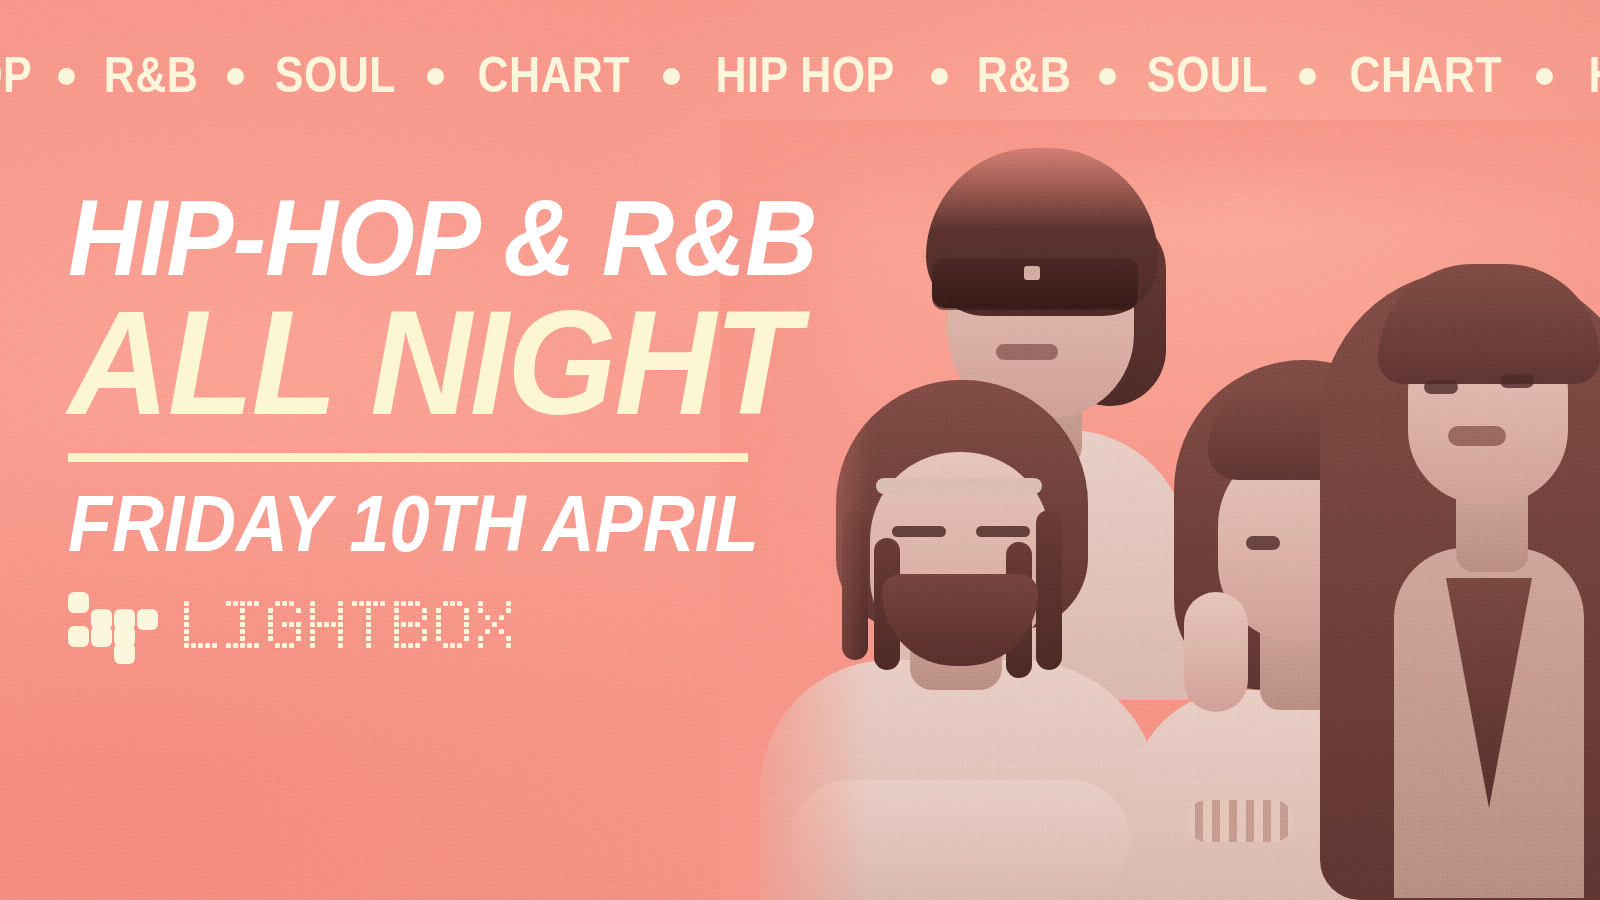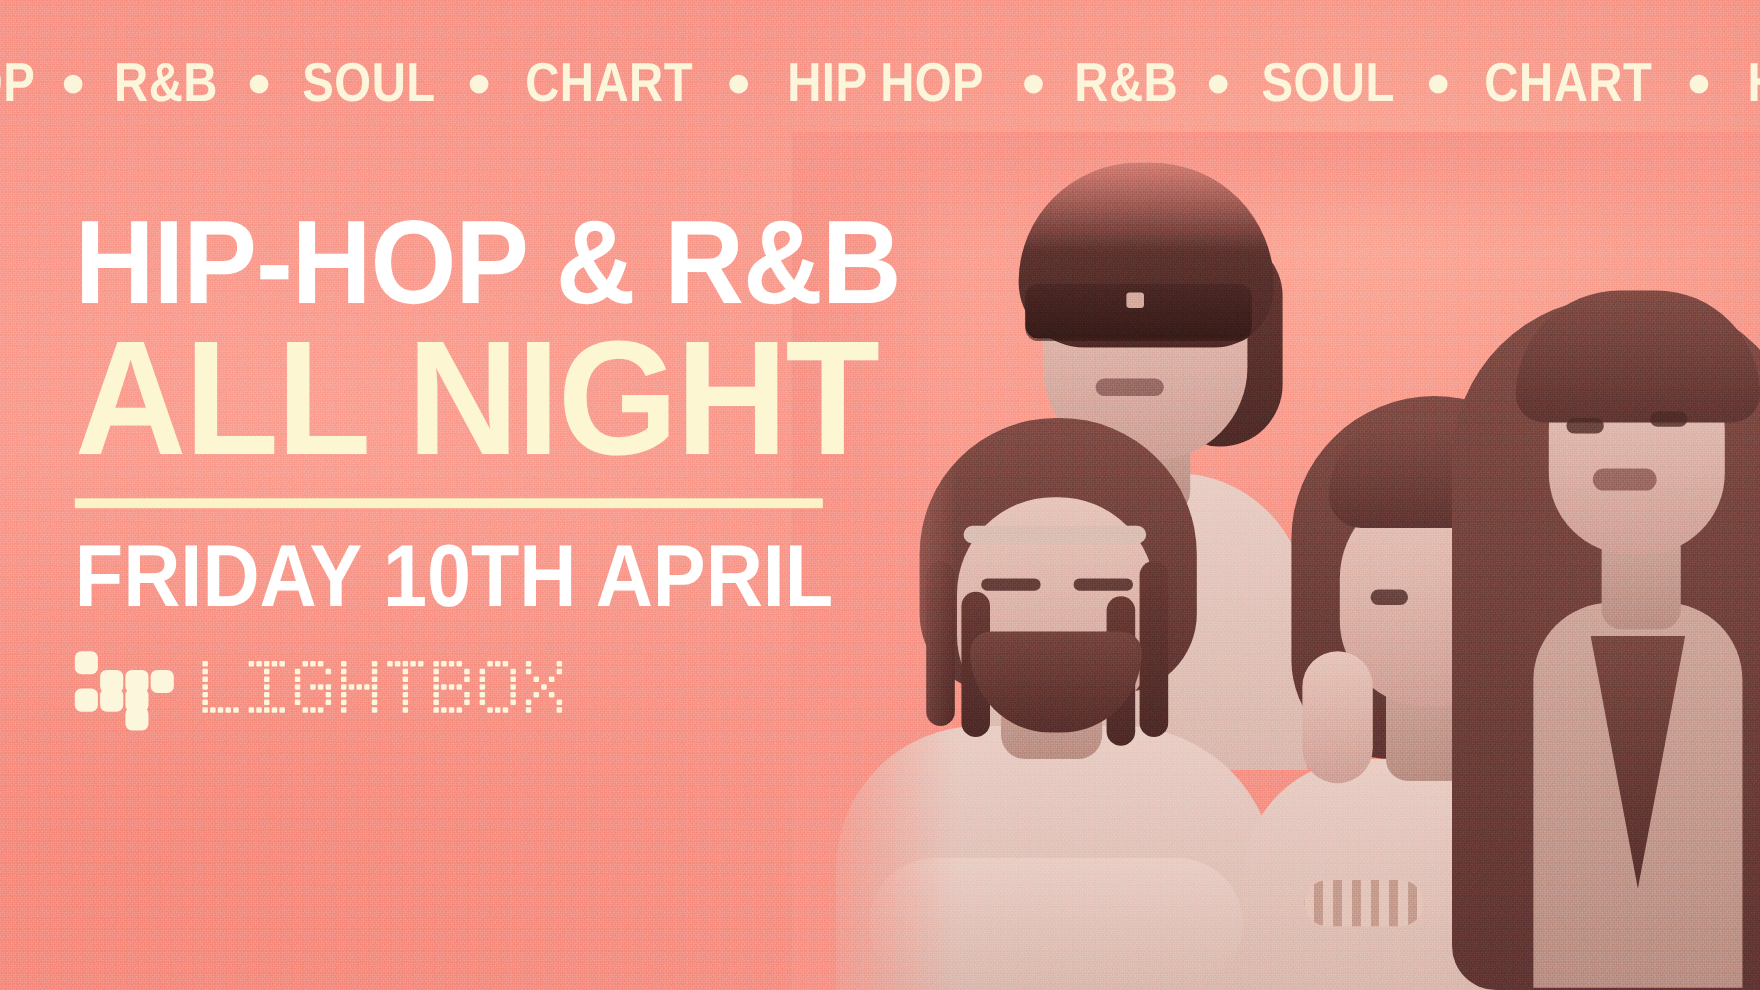--- a/index.html
+++ b/index.html
@@ -274,20 +274,21 @@
       linear-gradient(180deg, rgba(247,150,138,1) 0%, rgba(247,150,138,0) 14%);
   }
 
   
   .copy {
     position: absolute;
     left: 68px;
     top: 186px;
     width: 700px;
     z-index: 5;
+    font-style: italic;
   }
 
   .line-hiphop {
     font-family: "Liberation Sans", sans-serif;
     font-weight: 700;
     font-size: 108px;
     line-height: .96;
     letter-spacing: -1px;
     color: #FFFFFF;
     transform: scaleX(.93);

